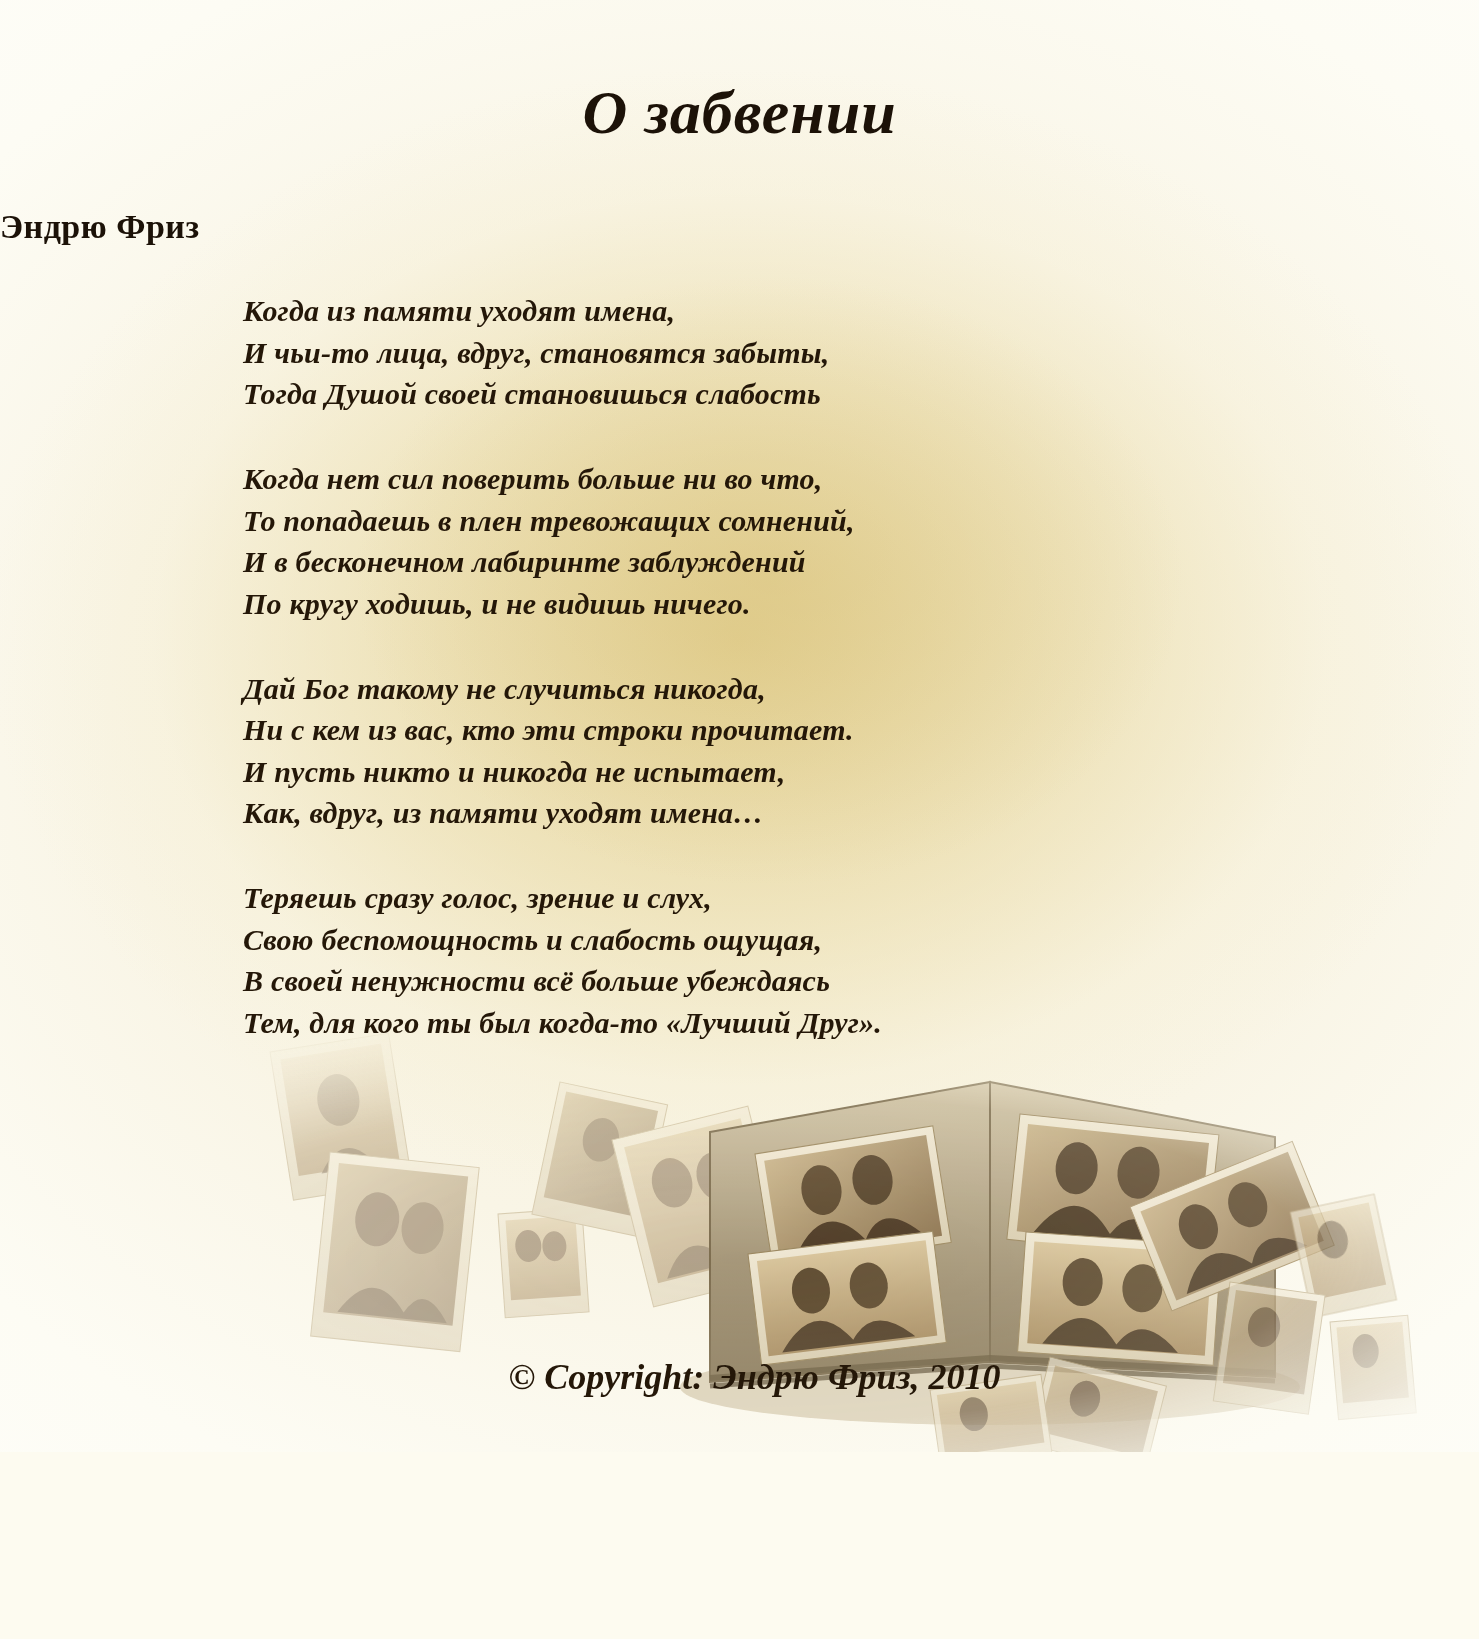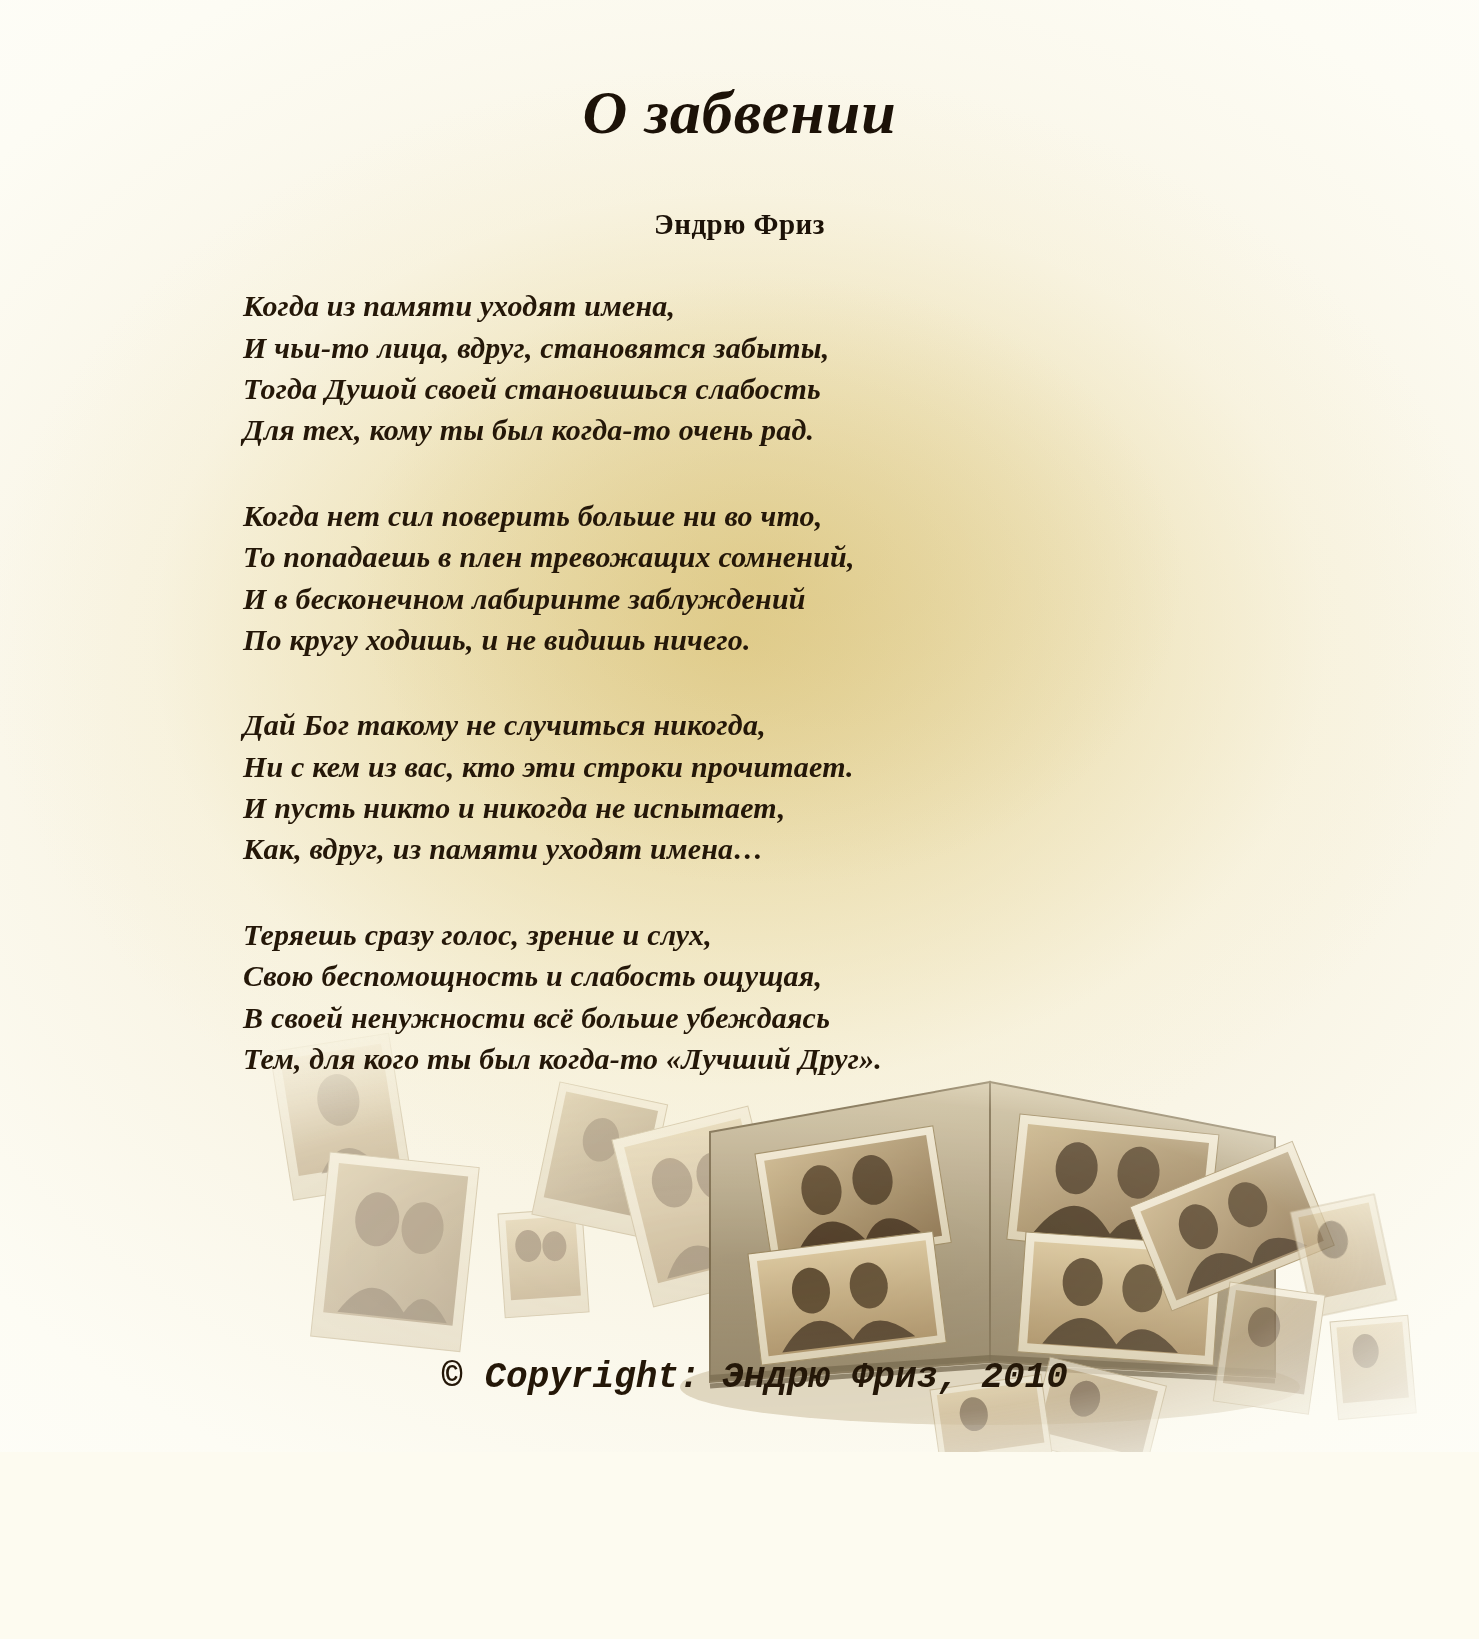--- a/index.html
+++ b/index.html
@@ -43,22 +43,21 @@
     font-size: 62px;
     font-weight: bold;
     font-style: italic;
     color: #1c1208;
     letter-spacing: 1px;
     padding-top: 38px;
     line-height: 1.05;
   }
 
   .author {
-    text-align: center;
-    font-size: 29px;
+    font-size: 34px;
     font-weight: bold;
     color: #1c1208;
     padding-top: 22px;
     letter-spacing: 0.5px;
   }
 
   .poem {
     margin: 44px 0 0 0;
     padding-left: 243px;
     padding-right: 60px;
@@ -86,21 +85,20 @@
     left: 0;
     right: 0;
     bottom: 54px;
     text-align: center;
     font-size: 36px;
     font-weight: bold;
     font-style: italic;
     color: #241708;
     z-index: 9;
     padding-left: 30px;
-    font-family: Liberation Mono, monospace;
   }
 
   
   .collage {
     position: absolute;
     left: 0;
     bottom: 0;
     width: 1479px;
     height: 430px;
     z-index: 2;
@@ -267,21 +265,20 @@
     <h1 class="title">О забвении</h1>
 
     <div class="author">Эндрю Фриз</div>
 
     <div class="poem">
 
       <div class="stanza">
         <div class="line">Когда из памяти уходят имена,</div>
         <div class="line">И чьи-то лица, вдруг, становятся забыты,</div>
         <div class="line">Тогда Душой своей становишься слабость</div>
-        <div class="line">Для тех, кому ты был когда-то очень рад.</div>
       </div>
 
       <div class="stanza">
         <div class="line">Когда нет сил поверить больше ни во что,</div>
         <div class="line">То попадаешь в плен тревожащих сомнений,</div>
         <div class="line">И в бесконечном лабиринте заблуждений</div>
         <div class="line">По кругу ходишь, и не видишь ничего.</div>
       </div>
 
       <div class="stanza">

